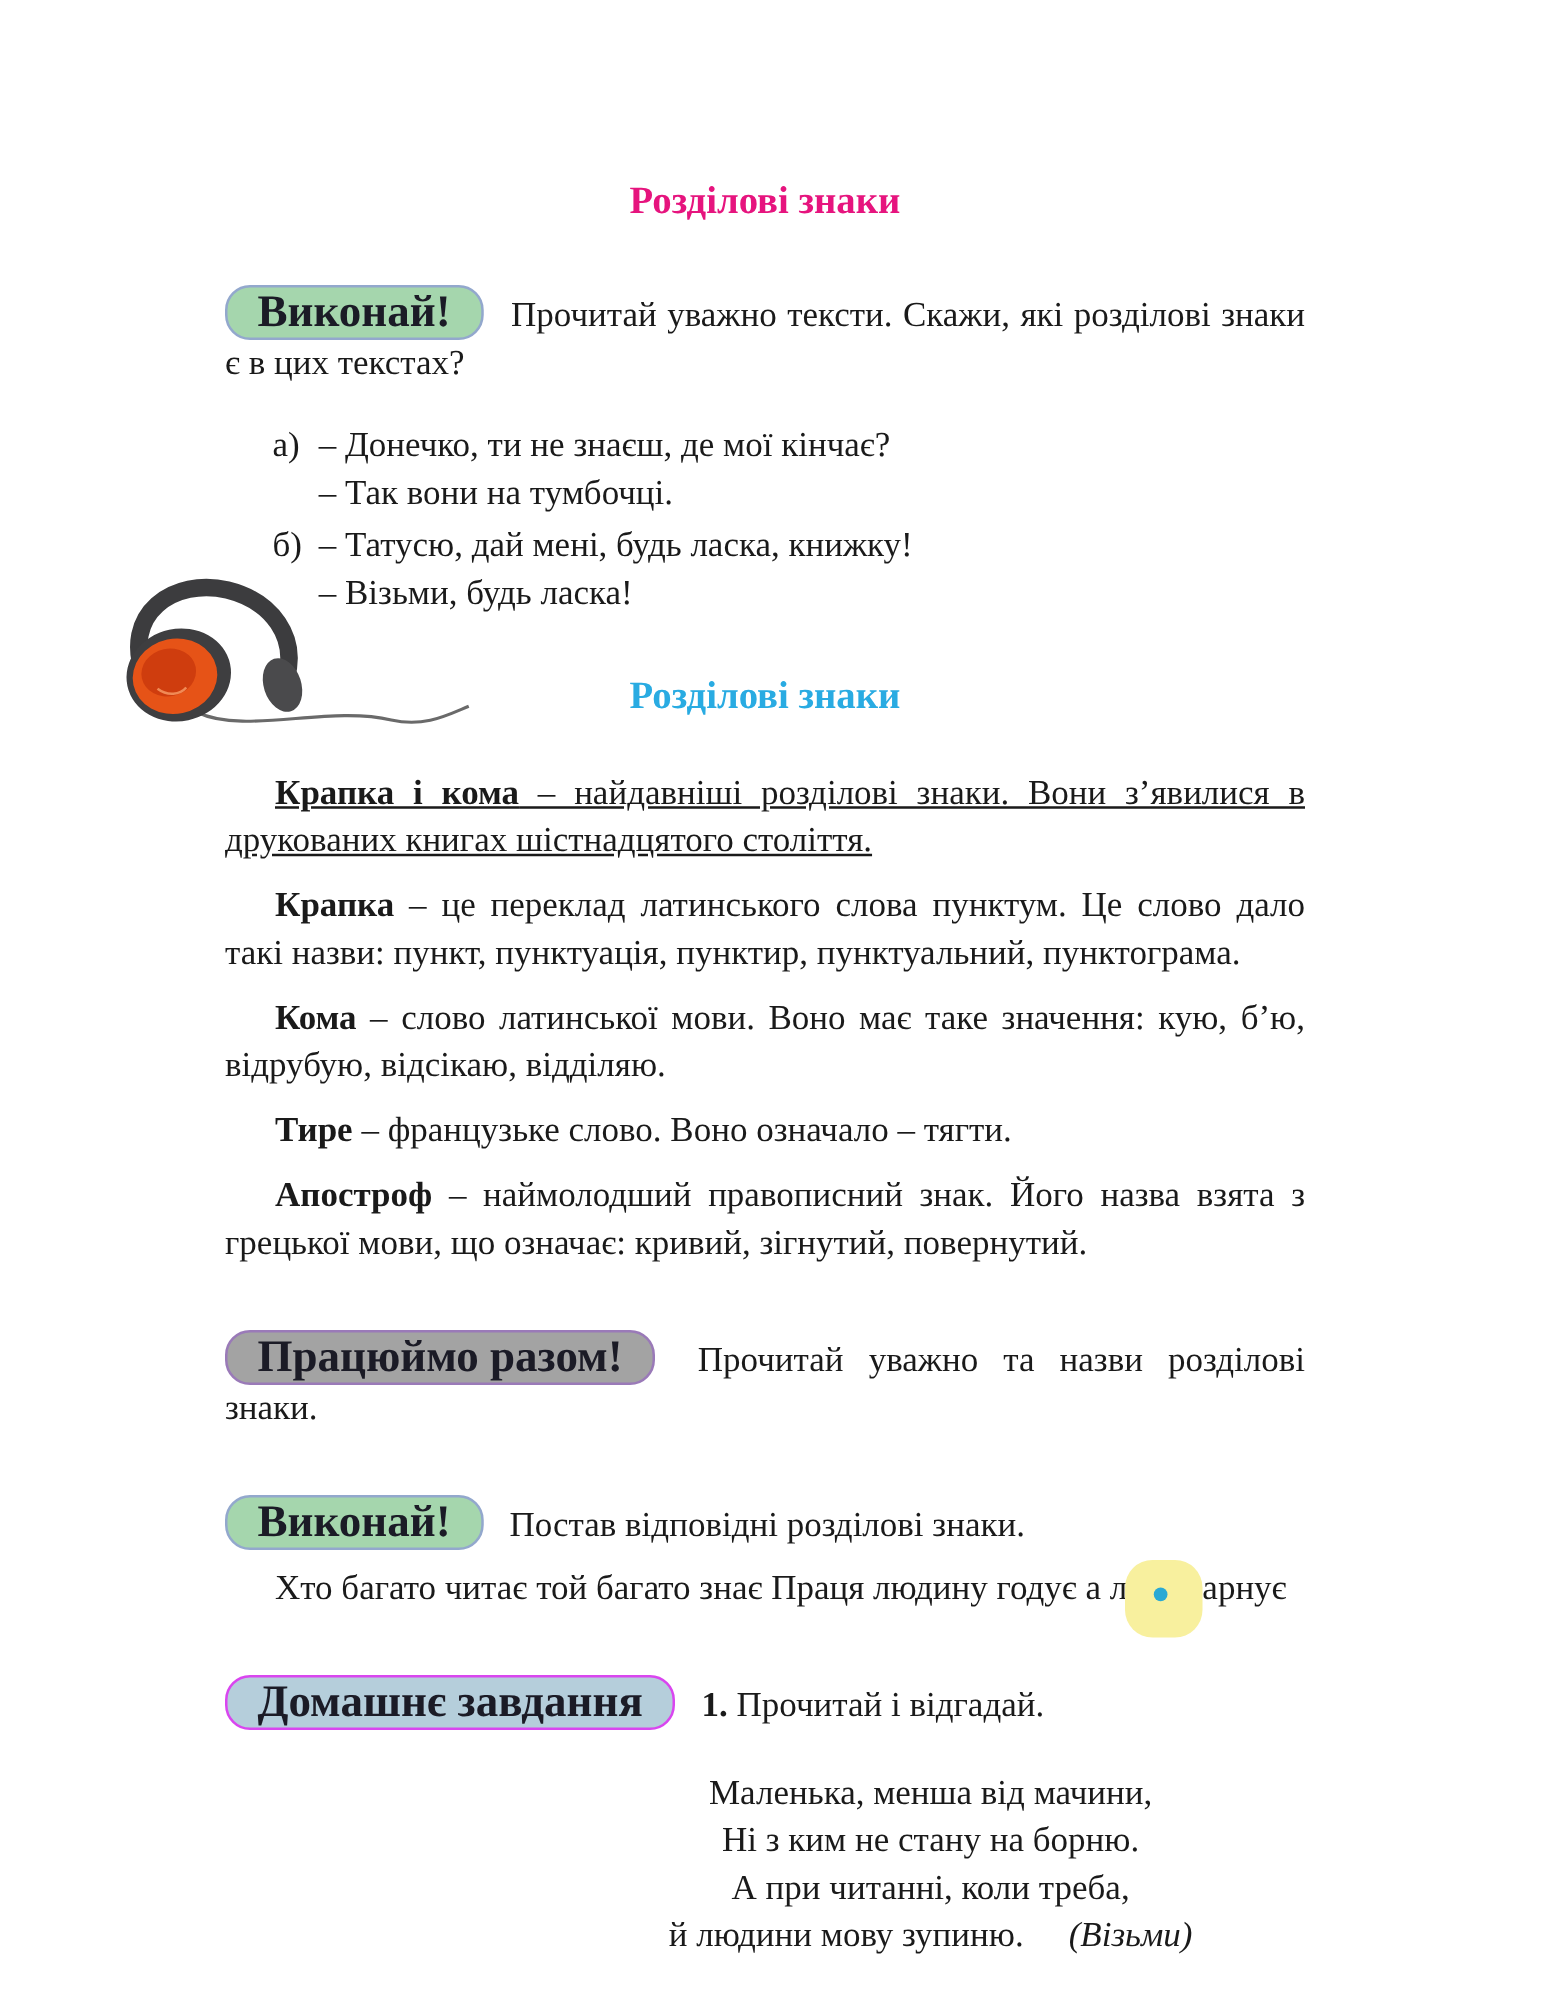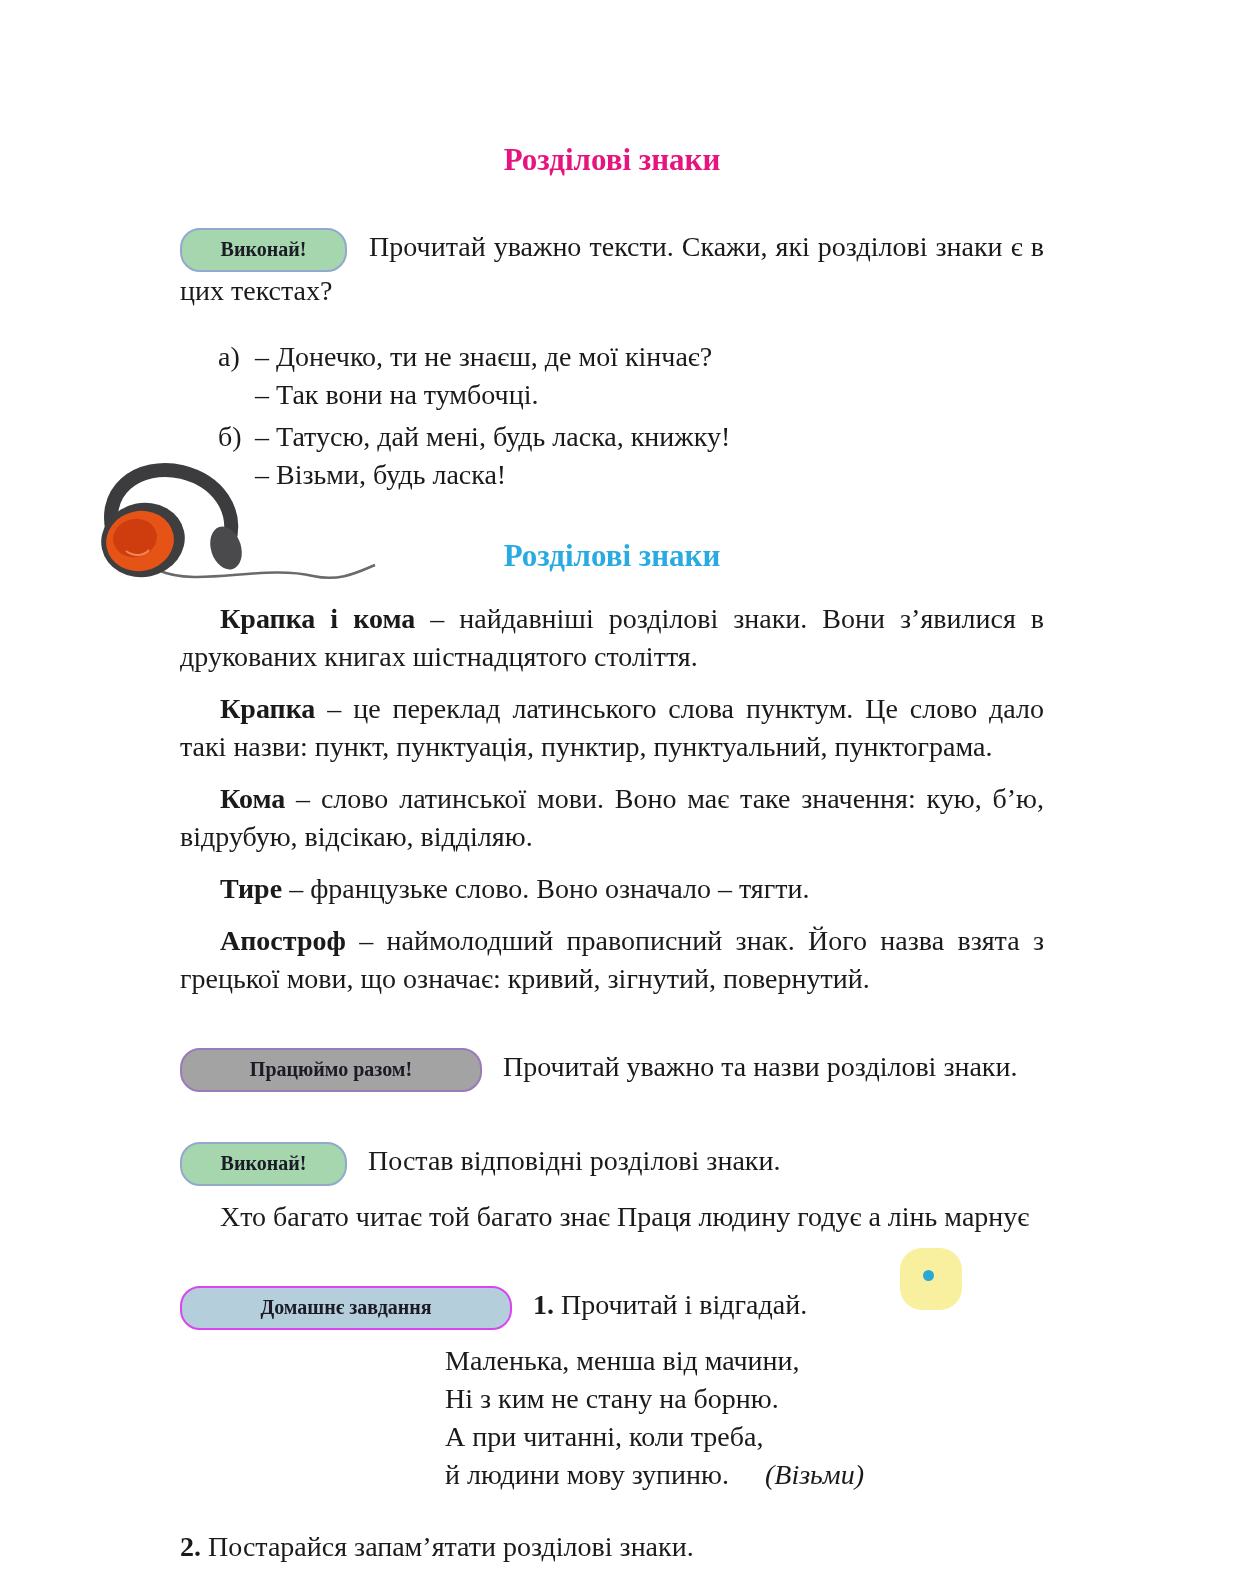--- a/index.html
+++ b/index.html
@@ -15,43 +15,43 @@
   }
   .content { padding: 0 100px 0 180px; }
 
   .title { text-align: center; font-weight: bold; font-size: 31px; margin: 0; }
   .title.pink { color: #e6147e; padding-top: 142px; }
   .title.blue { color: #29abe2; margin-top: 44px; }
 
   .badge {
     display: inline-block;
     font-weight: bold;
-    font-size: 20px;
+    font-size: 36px;
     color: #1b1b26;
     border-radius: 20px;
     padding: 2px 24px 4px 24px;
     line-height: 34px;
     margin-right: 14px;
     text-align: center;
   }
   .badge.green  { background: #a5d6ad; border: 2px solid #93a8cd; min-width: 115px; }
   .badge.purple { background: #a3a3a3; border: 2px solid #9a7ab8; min-width: 250px; }
   .badge.blue   { background: #b5cedb; border: 2px solid #d946ef; min-width: 280px; }
 
   .para { margin: 0; line-height: 38px; text-align: justify; }
   .badge-row { margin-top: 50px; }
   .indent { text-indent: 40px; margin-top: 14px; }
-  .first-read { margin-top: 26px; }
+  .first-read { margin-top: 42px; text-decoration: underline; }
   .body-line { margin-top: 12px; }
 
   .dialog { margin-top: 28px; margin-left: 38px; line-height: 38px; }
   .dialog-item { display: flex; margin-top: 4px; }
   .dialog-label { width: 37px; flex: 0 0 37px; }
 
-  .poem { margin-top: 12px; margin-left: 265px; line-height: 38px; }
+  .poem { margin-top: 32px; margin-left: 265px; line-height: 38px; text-align: center; }
   .poem .answer { font-style: italic; margin-left: 36px; }
 
   .hw2 { margin-top: 34px; }
 
   .headphones { position: absolute; left: 88px; top: 452px; pointer-events: none; }
 
   .yellow-marker {
     position: absolute; left: 900px; top: 1248px;
     width: 62px; height: 62px; border-radius: 22px;
     background: #f8f09e;

